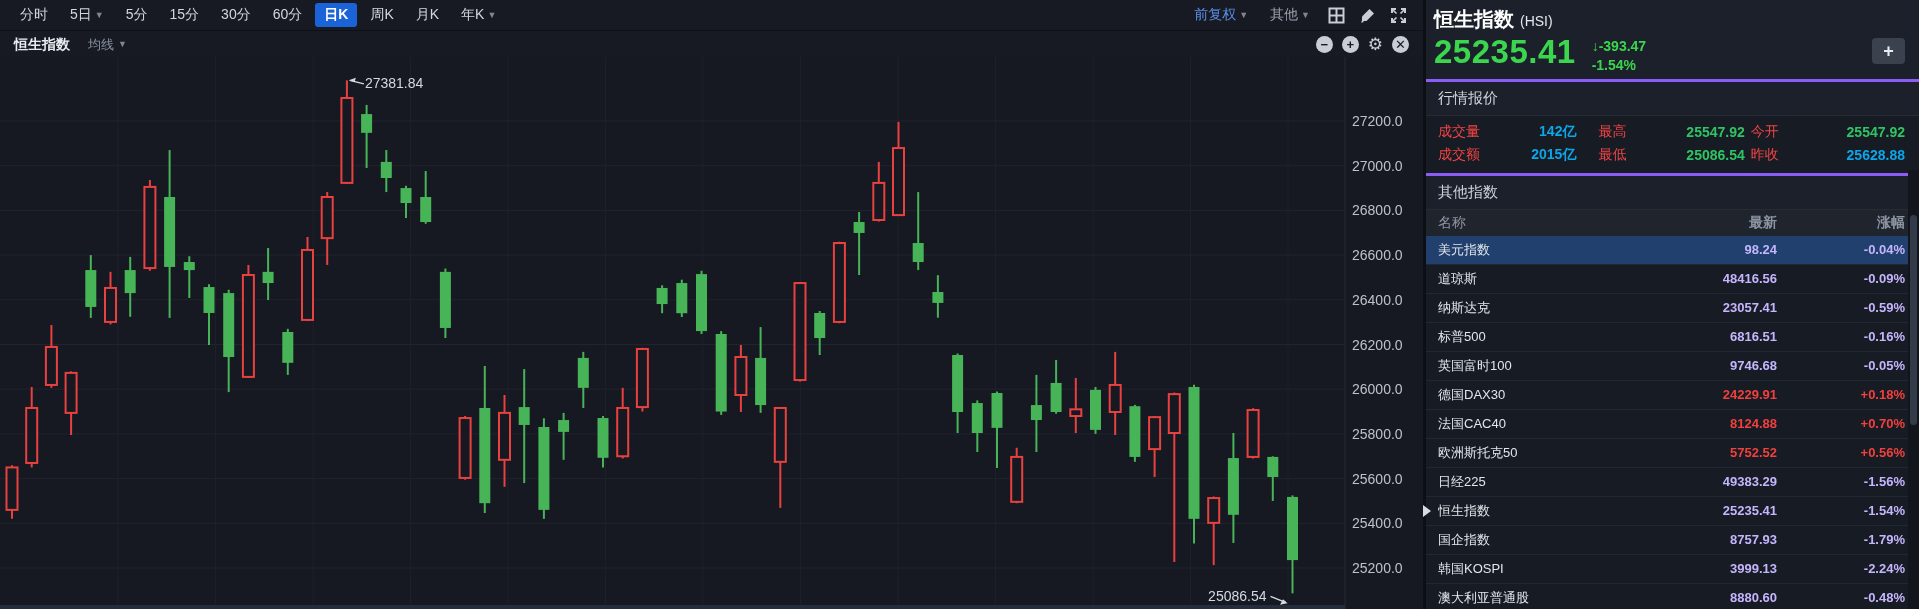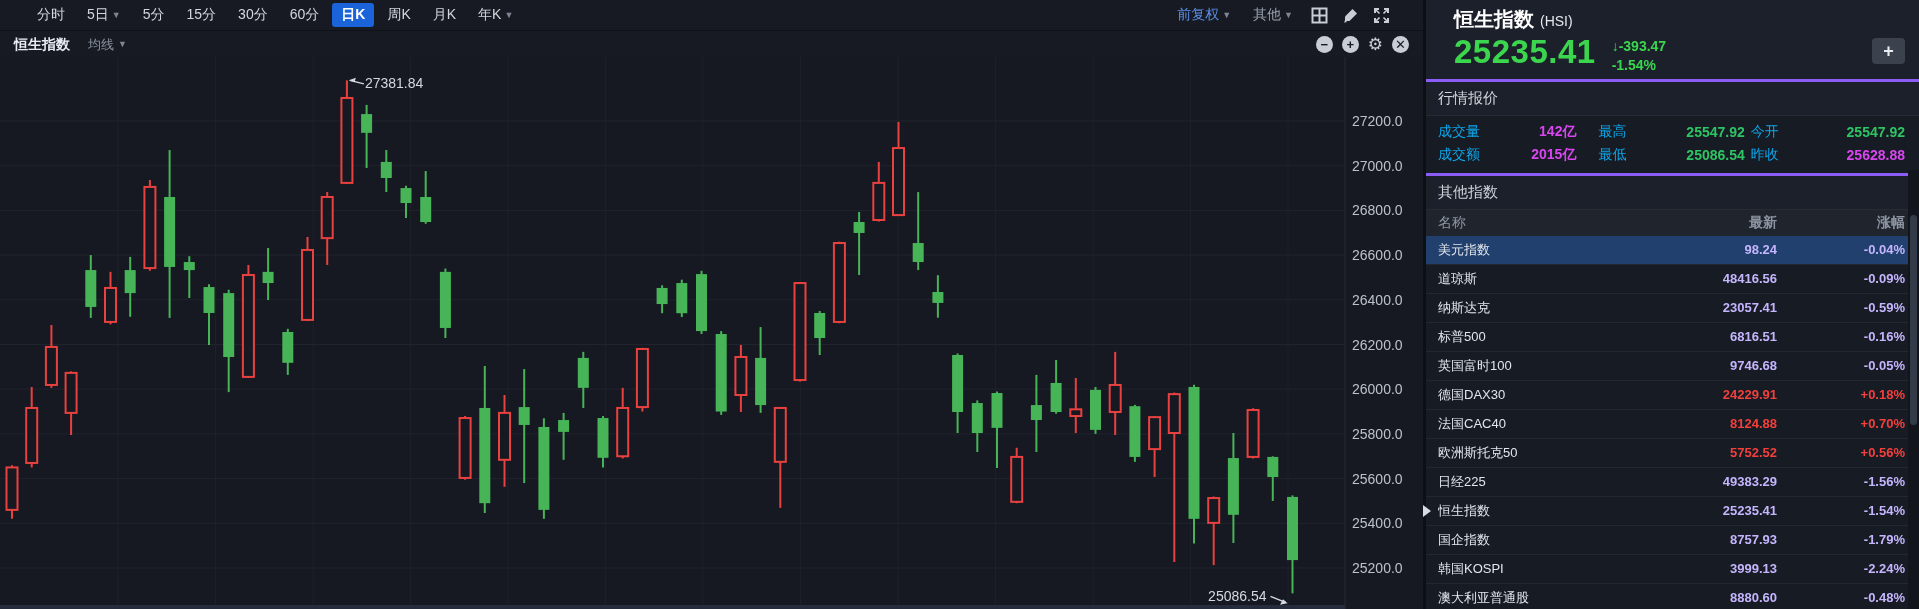--- a/index.html
+++ b/index.html
@@ -1,55 +1,55 @@
 <!DOCTYPE html>
 <html><head>
 <meta charset="utf-8">
 <style>
   html,body{margin:0;padding:0;background:#12151c;width:1919px;height:609px;overflow:hidden;
     font-family:"Liberation Sans","DejaVu Sans",sans-serif;-webkit-font-smoothing:antialiased;}
   .app{display:flex;width:1919px;height:609px;}
   
   .left{width:1423px;height:609px;background:#171a23;position:relative;flex:0 0 auto;}
-  .toolbar{height:30px;display:flex;align-items:center;padding:0 26px;background:#171a23;
+  .toolbar{height:30px;display:flex;align-items:center;padding:0 9px;background:#171a23;
     border-bottom:1px solid #0e1117;color:#d2d7df;font-size:14px;white-space:nowrap;}
   .tb-item{padding:3px 9px;margin:0 2px;border-radius:3px;cursor:pointer;display:flex;align-items:center;gap:3px;}
   .tb-item.active{background:#1a63d8;color:#ffffff;font-weight:bold;}
   .chev{font-size:9px;color:#7d8694;line-height:1;}
   .tb-spacer{flex:1;}
   .tb-blue{color:#5b8fe8;}
   .tb-gray{color:#9aa2ae;}
   .tb-icon{margin:0 7px;display:flex;align-items:center;cursor:pointer;}
   .subheader{height:27px;display:flex;align-items:center;padding:0 14px;background:#171a23;color:#e8ebf1;
     font-size:14px;white-space:nowrap;}
   .sym-name{font-weight:bold;}
   .ma-label{color:#8a93a0;font-size:13px;margin-left:18px;display:flex;align-items:center;gap:4px;cursor:pointer;}
   .sub-spacer{flex:1;}
   .circle-icon{width:17px;height:17px;border-radius:50%;background:#c8cdd6;color:#171a23;font-size:13px;
     font-weight:bold;display:flex;align-items:center;justify-content:center;margin-left:9px;cursor:pointer;line-height:1;}
   .gear-icon{color:#c8cdd6;font-size:17px;margin-left:9px;cursor:pointer;line-height:1;}
   #chartbox{position:absolute;top:57px;left:0;width:1423px;height:552px;background:#161922;}
   
   .panel{width:496px;height:609px;background:#171b24;border-left:3px solid #0c0f14;position:relative;
     flex:0 0 auto;box-sizing:border-box;}
-  .p-head{padding:6px 12px 4px 28px;background:#1b202b;position:relative;}
+  .p-head{padding:6px 12px 4px 8px;background:#1b202b;position:relative;}
   .p-title{color:#ffffff;font-size:20px;font-weight:bold;white-space:nowrap;}
   .p-ticker{color:#e4e8ee;font-size:14px;font-weight:normal;margin-left:6px;}
   .p-price-row{display:flex;align-items:flex-start;margin-top:2px;}
   .p-price{font-size:33px;font-weight:bold;color:#3bd64e;letter-spacing:0.5px;line-height:1.05;}
   .p-chg{margin-left:16px;margin-top:2px;color:#3bd64e;font-size:14px;font-weight:bold;line-height:1.35;}
   .add-btn{position:absolute;right:14px;top:38px;width:33px;height:26px;background:#3b424e;border-radius:4px;
     color:#e8ebf0;font-size:18px;font-weight:bold;display:flex;align-items:center;justify-content:center;cursor:pointer;}
   .section-title{padding:7px 12px;color:#ced3db;font-size:15px;background:#1b202a;
     border-top:3px solid #8b5cf6;border-bottom:1px solid #262b36;white-space:nowrap;}
   .quote-grid{padding:5px 14px 6px 12px;background:#171b24;}
   .q-row{display:flex;align-items:center;height:23px;font-size:14px;white-space:nowrap;}
-  .q-label{color:#0ea5e9;}
+  .q-label{color:#ef4444;}
   .q-val{font-weight:bold;text-align:right;}
-  .q-white{color:#d946ef;} .q-green{color:#2fc463;}
+  .q-white{color:#0ea5e9;} .q-green{color:#2fc463;}
   .ql1{width:62px;} .qv1{width:78px;} .ql2{width:48px;margin-left:22px;} .qv2{width:100px;}
   .ql3{width:48px;margin-left:6px;} .qv3{width:108px;}
   .idx-table{position:relative;}
   .t-head{display:flex;height:26px;align-items:center;background:#20242d;color:#8d95a2;font-size:14px;
     padding:0 14px 0 12px;}
   .t-row{display:flex;height:29px;align-items:center;border-bottom:1px solid #222733;color:#e2e6ec;
     font-size:13px;padding:0 14px 0 12px;cursor:pointer;box-sizing:border-box;}
   .t-row.selected{background:#21406e;}
   .c-name{flex:1;text-align:left;white-space:nowrap;overflow:hidden;}
   .c-last{width:150px;text-align:right;font-weight:bold;}

